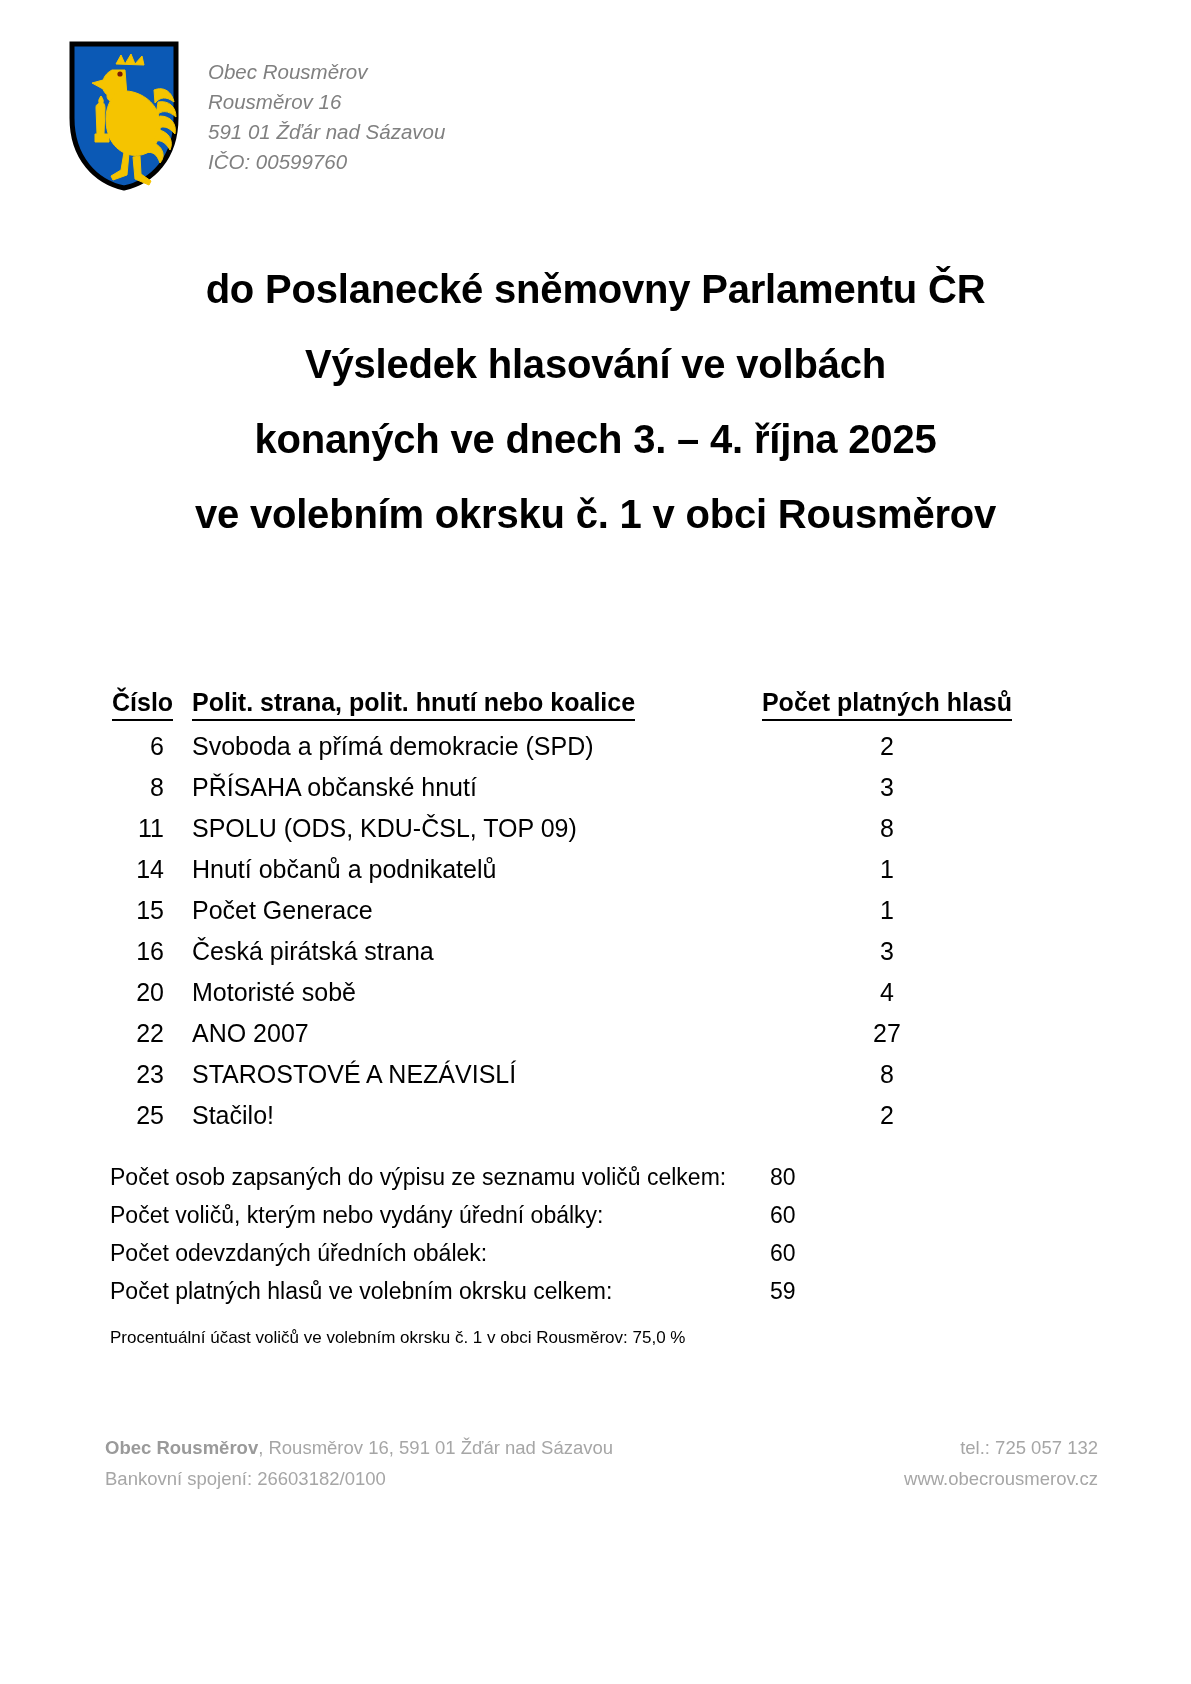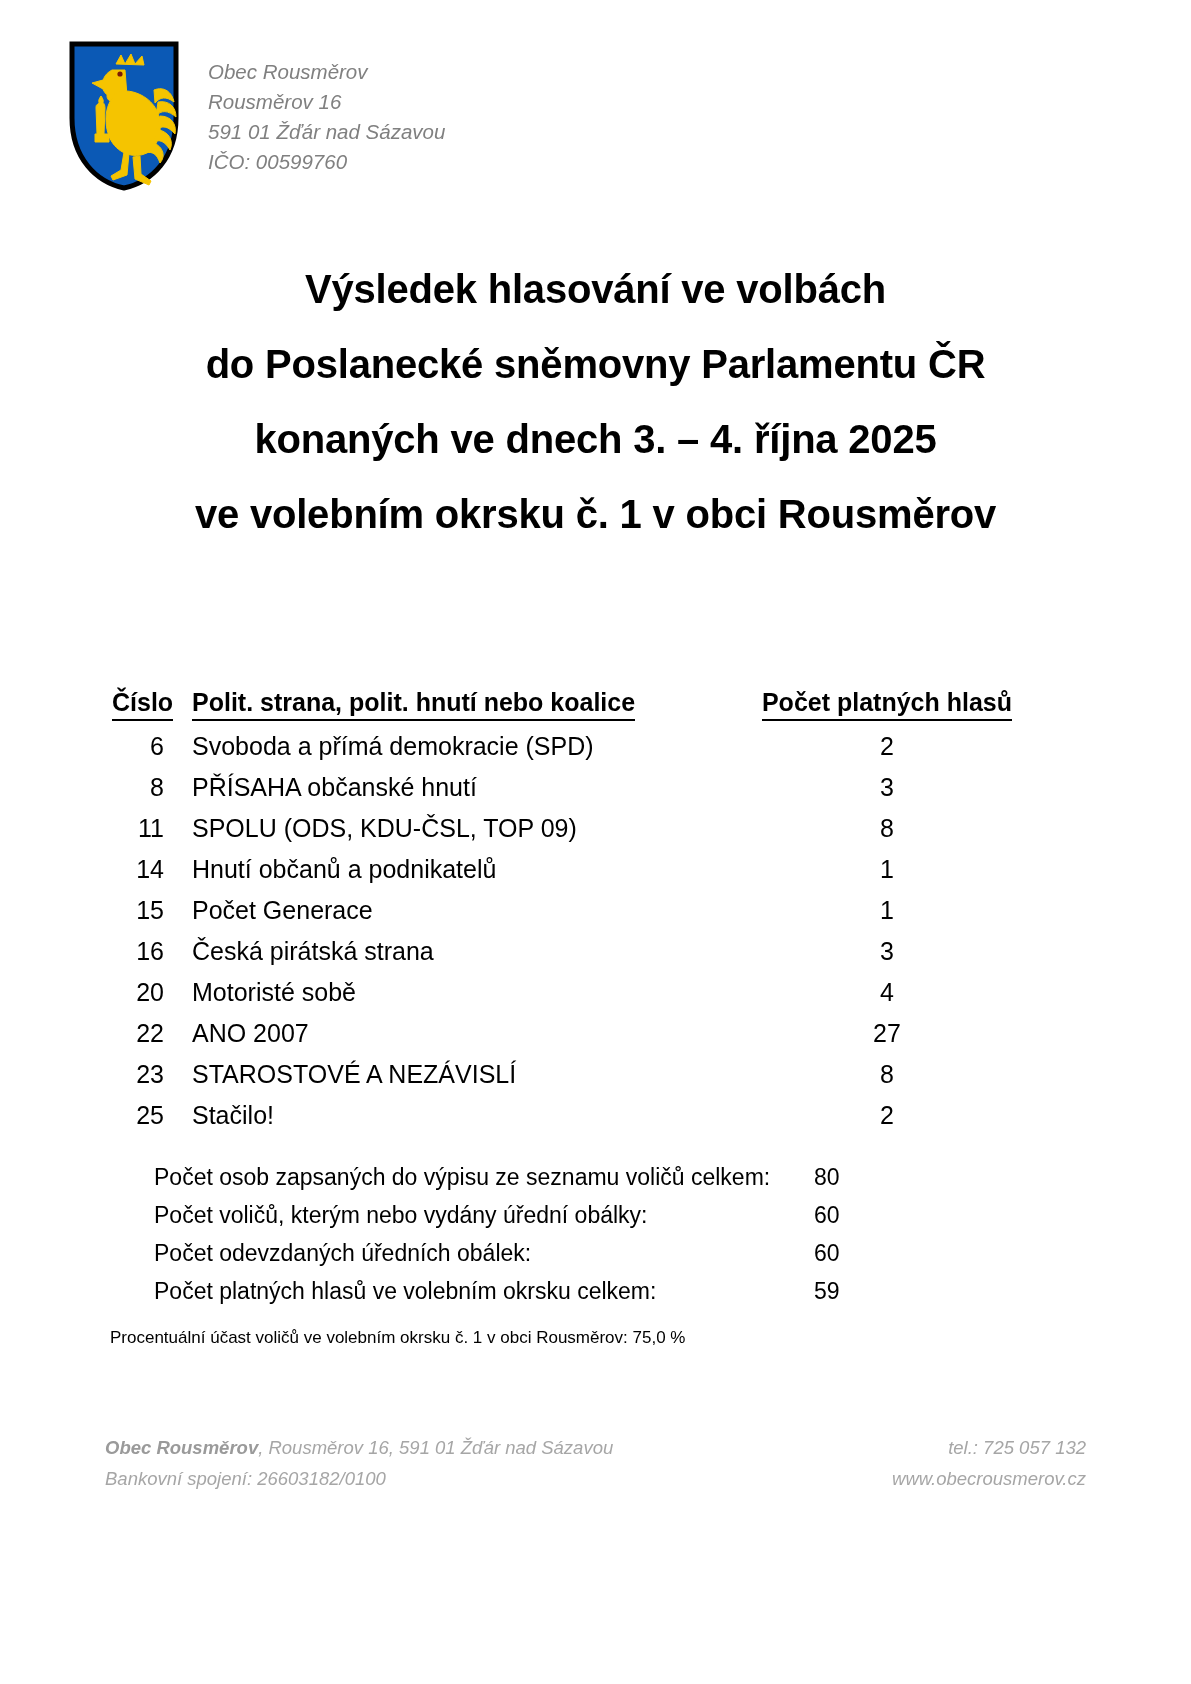--- a/index.html
+++ b/index.html
@@ -99,41 +99,39 @@
   .summary {
     position: absolute;
     left: 110px;
     top: 1158px;
     font-size: 23px;
   }
   .summary-row {
     display: flex;
     line-height: 38px;
     white-space: nowrap;
-    margin-left: 44px;
   }
   .summary-label { width: 660px; }
   .summary-value { width: 60px; text-align: left; }
 
   .turnout {
     position: absolute;
     left: 110px;
     top: 1319px;
     font-size: 17px;
     line-height: 38px;
     white-space: nowrap;
   }
 
   
   .footer {
     position: absolute;
     left: 105px;
-    right: 105px;
+    right: 93px;
     top: 1432px;
-    font-style: italic;
     font-size: 18.5px;
     line-height: 31px;
     color: #a6a6a6;
   }
   .footer-row {
     display: flex;
     justify-content: space-between;
     white-space: nowrap;
   }
   .footer .strong { font-weight: bold; color: #9a9a9a; }
@@ -176,22 +174,22 @@
     </svg>
     <div class="org-block">
       <div>Obec Rousměrov</div>
       <div>Rousměrov 16</div>
       <div>591 01 Žďár nad Sázavou</div>
       <div>IČO: 00599760</div>
     </div>
   </div>
 
   <div class="title-block">
+    <div class="title-line">do Poslanecké sněmovny Parlamentu ČR</div>
     <div class="title-line">Výsledek hlasování ve volbách</div>
-    <div class="title-line">do Poslanecké sněmovny Parlamentu ČR</div>
     <div class="title-line">konaných ve dnech 3. – 4. října 2025</div>
     <div class="title-line">ve volebním okrsku č. 1 v obci Rousměrov</div>
   </div>
 
   <table class="results">
     <thead>
       <tr>
         <th class="c-num">
           <span>Číslo</span>
         </th>

